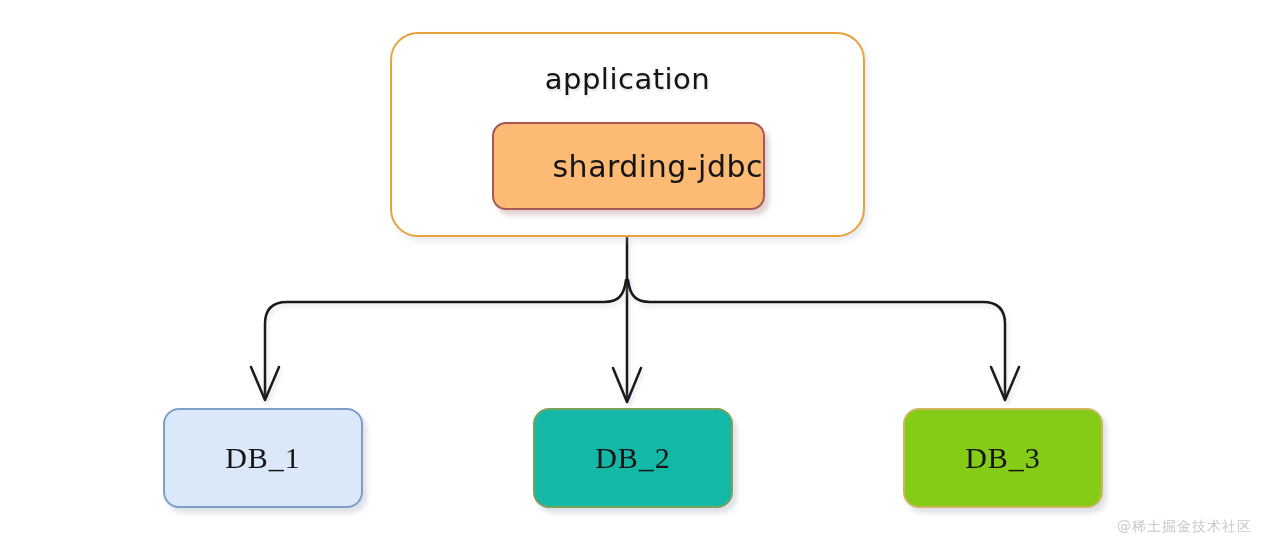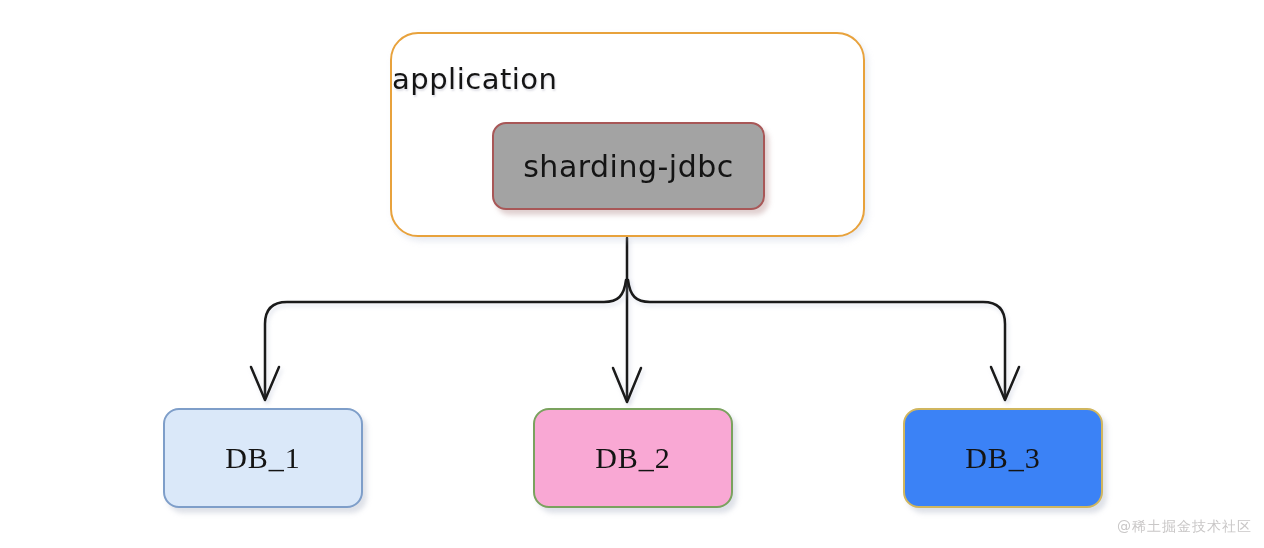--- a/index.html
+++ b/index.html
@@ -25,40 +25,40 @@
     background: #ffffff;
     border: 2px solid #E8A23C;
     border-radius: 28px;
     box-shadow: 3px 4px 6px rgba(170,180,205,0.28);
   }
   .app-label {
     position: absolute;
     left: 0;
     top: 28px;
     width: 100%;
-    text-align: left;
+    text-align: center;
     font-size: 29px;
     color: #141414;
     letter-spacing: 0.5px;
     text-shadow: 1px 2px 2px rgba(160,160,180,0.35);
   }
   
   .sharding-node {
     position: absolute;
     left: 100px;
     top: 88px;
     width: 269px;
     height: 84px;
-    background: #a3a3a3;
+    background: #fdba74;
     border: 2.5px solid #A85757;
     border-radius: 14px;
     box-shadow: 4px 5px 5px rgba(165,120,120,0.35);
     display: flex;
     align-items: center;
-    justify-content: center;
+    justify-content: flex-end;
     font-size: 30px;
     color: #141414;
     letter-spacing: 0.5px;
   }
   
   .db-node {
     position: absolute;
     top: 408px;
     width: 196px;
     height: 96px;
@@ -72,26 +72,26 @@
     box-shadow: 4px 5px 5px rgba(160,170,190,0.35);
     font-family: Liberation Serif, serif;
   }
   .db-1 {
     left: 163px;
     background: #DAE8F9;
     border: 2.5px solid #7E9EC9;
   }
   .db-2 {
     left: 533px;
-    background: #f9a8d4;
+    background: #14b8a6;
     border: 2.5px solid #7AA25E;
   }
   .db-3 {
     left: 903px;
-    background: #3b82f6;
+    background: #84cc16;
     border: 2.5px solid #D0B65F;
   }
   
   .connectors {
     position: absolute;
     left: 0;
     top: 0;
     width: 1264px;
     height: 548px;
     pointer-events: none;

